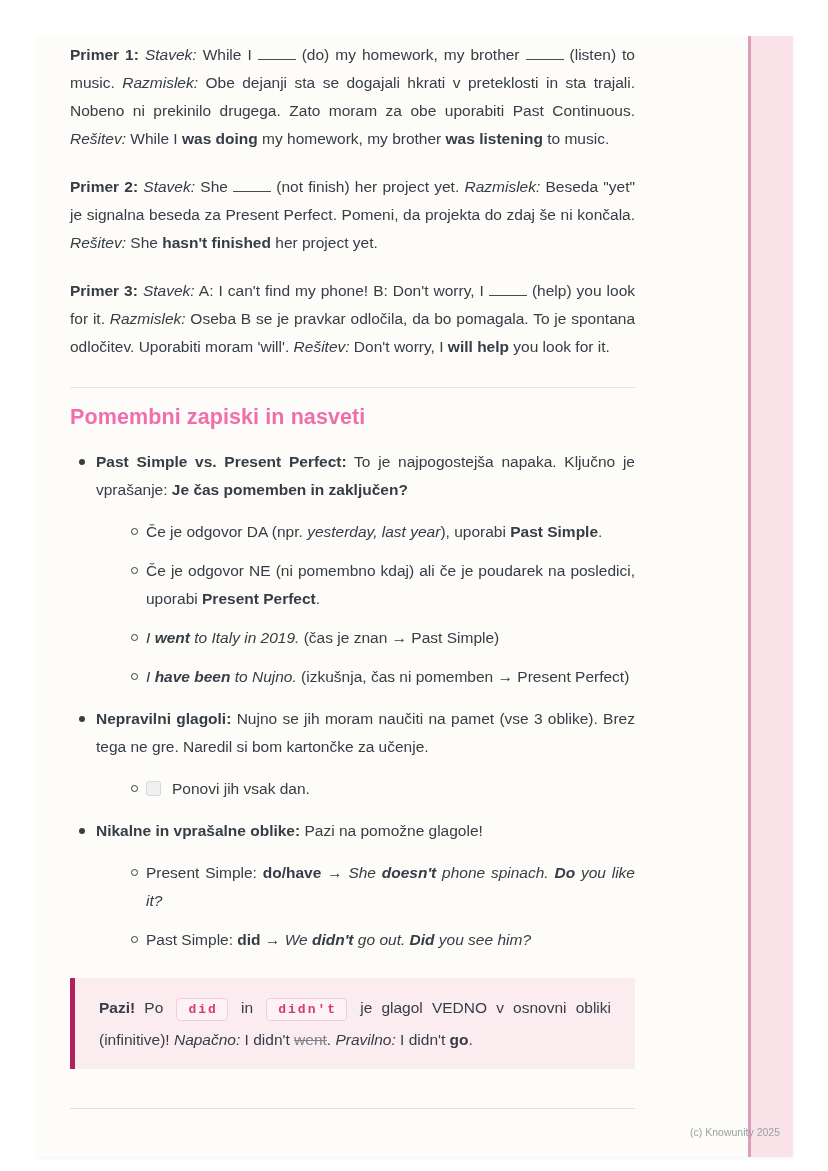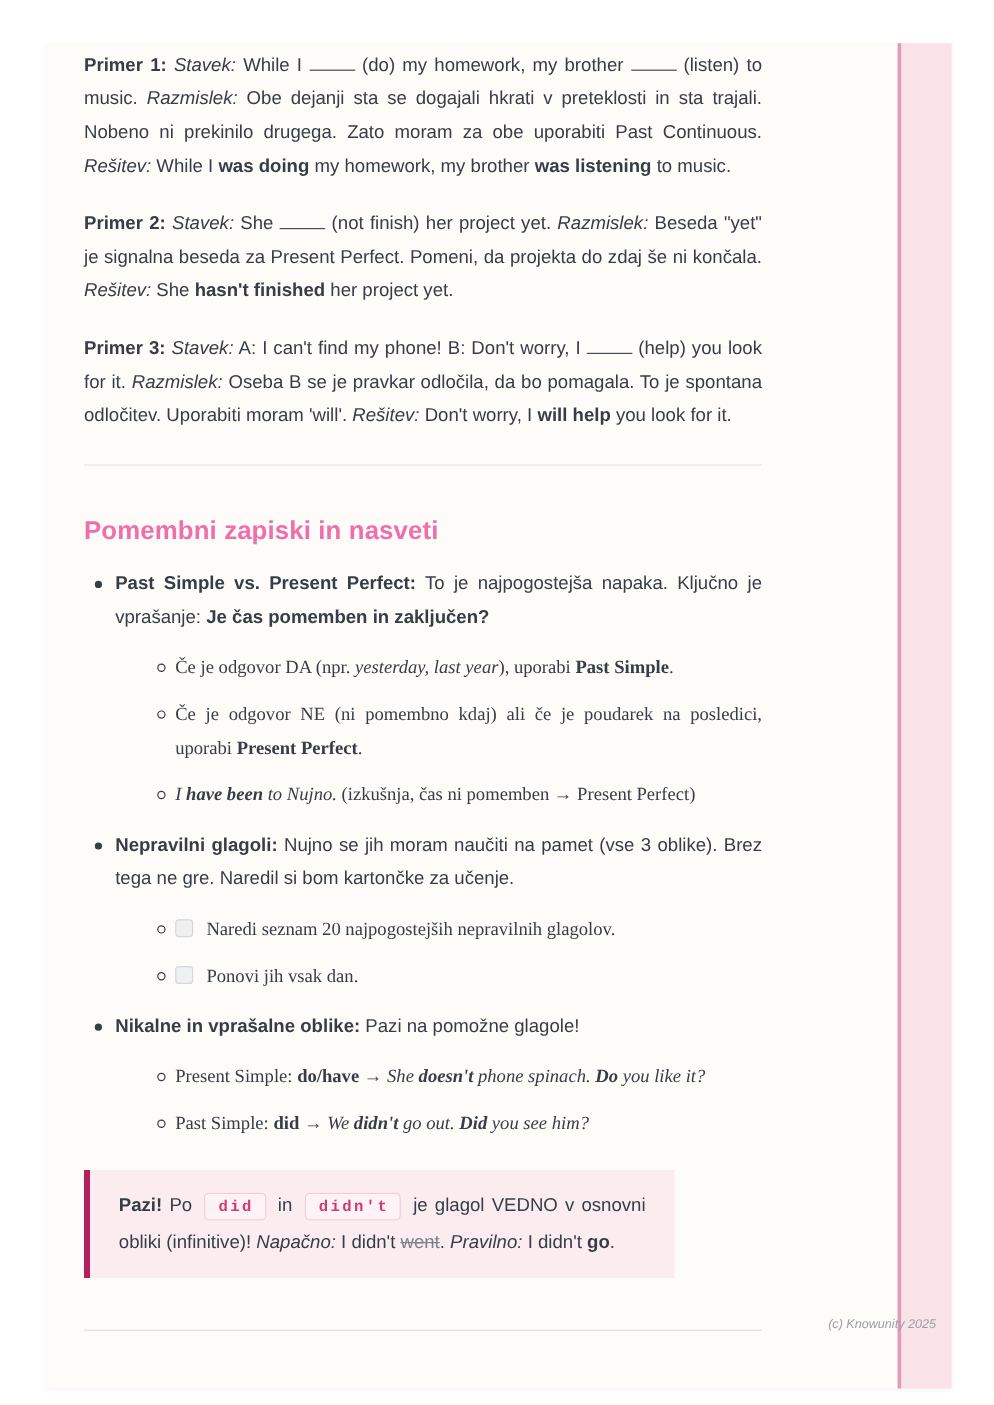--- a/index.html
+++ b/index.html
@@ -39,21 +39,21 @@
   }
   .divider {
     border: none;
     border-top: 1px solid #e6e5e2;
     margin: 26px 0 0 0;
   }
   .notes-heading {
     color: #f06eab;
     font-size: 21.5px;
     font-weight: 700;
-    margin-top: 42px;
+    margin-top: 17px;
     margin-bottom: 18px;
     letter-spacing: 0.1px;
   }
   ul { list-style: none; }
   .lvl1 > li {
     position: relative;
     padding-left: 26px;
     font-size: 15.5px;
     line-height: 28px;
     text-align: justify;
@@ -68,21 +68,20 @@
     background: #363d47;
   }
   .lvl2 { margin-left: 35px; margin-top: 14px; }
   .lvl2 > li {
     position: relative;
     padding-left: 15px;
     font-size: 15.5px;
     line-height: 28px;
     text-align: justify;
     margin-bottom: 11px;
-    font-family: Liberation Serif, serif;
   }
   .lvl2 > li::before {
     content: "";
     position: absolute;
     left: 0px; top: 10px;
     width: 5px; height: 5px;
     border: 1.5px solid #363d47;
     border-radius: 50%;
     background: transparent;
   }
@@ -90,21 +89,21 @@
     display: inline-block;
     width: 15px; height: 15px;
     background: #eef0f2;
     border: 1px solid #d4d9de;
     border-radius: 3px;
     margin-right: 11px;
     vertical-align: -2px;
   }
   .callout {
     margin-top: 24px;
-    width: 492px;
+    width: 565px;
     background: #fbecf0;
     border-left: 5px solid #b2215d;
     border-radius: 0;
     padding: 15px 24px 14px 24px;
     font-size: 15.5px;
     line-height: 30px;
     text-align: justify;
   }
   
   .r-n {}
@@ -133,26 +132,25 @@
   }
   .divider-bottom {
     position: absolute;
     left: 32px; top: 1072px;
     width: 565px;
     border: none;
     border-top: 1px solid #e2dfdc;
   }
   .copyright {
     position: absolute;
-    top: 1062px;
+    top: 1090px;
     right: 13px;
     font-size: 10.5px;
     color: #9aa0a6;
     z-index: 2;
-    font-style: italic;
   }
 </style>
 </head>
 <body>
 
 <div class="page-card">
 
   <div class="content">
 
     <p class="para"><span class="r-b">Primer 1:</span><span class="r-n"> </span><span class="r-i">Stavek:</span><span class="r-n"> While I </span><span class="r-blank"></span><span class="r-n"> (do) my homework, my brother </span><span class="r-blank"></span><span class="r-n"> (listen) to music. </span><span class="r-i">Razmislek:</span><span class="r-n"> Obe dejanji sta se dogajali hkrati v preteklosti in sta trajali. Nobeno ni prekinilo drugega. Zato moram za obe uporabiti Past Continuous. </span><span class="r-i">Rešitev:</span><span class="r-n"> While I </span><span class="r-b">was doing</span><span class="r-n"> my homework, my brother </span><span class="r-b">was listening</span><span class="r-n"> to music.</span></p>
@@ -163,30 +161,28 @@
 
     <h2 class="notes-heading">Pomembni zapiski in nasveti</h2>
 
     <ul class="lvl1">
 
       <li>
         <span><span class="r-b">Past Simple vs. Present Perfect:</span><span class="r-n"> To je najpogostejša napaka. Ključno je vprašanje: </span><span class="r-b">Je čas pomemben in zaključen?</span></span>
         <ul class="lvl2">
           <li><span class="r-n">Če je odgovor DA (npr. </span><span class="r-i">yesterday, last year</span><span class="r-n">), uporabi </span><span class="r-b">Past Simple</span><span class="r-n">.</span></li>
           <li><span class="r-n">Če je odgovor NE (ni pomembno kdaj) ali če je poudarek na posledici, uporabi </span><span class="r-b">Present Perfect</span><span class="r-n">.</span></li>
+          <li><span class="r-i">I </span><span class="r-bi">went</span><span class="r-i"> to Italy in 2019.</span><span class="r-n"> (čas je znan → Past Simple)</span></li>
           <li><span class="r-i">I </span><span class="r-bi">have been</span><span class="r-i"> to Nujno.</span><span class="r-n"> (izkušnja, čas ni pomemben → Present Perfect)</span></li>
         </ul>
       </li>
 
       <li>
         <span><span class="r-b">Nepravilni glagoli:</span><span class="r-n"> Nujno se jih moram naučiti na pamet (vse 3 oblike). Brez tega ne gre. Naredil si bom kartončke za učenje.</span></span>
         <ul class="lvl2">
-          <li>
-            <span class="checkbox"></span><span><span class="r-n">Naredi seznam 20 najpogostejših nepravilnih glagolov.</span></span>
-          </li>
           <li>
             <span class="checkbox"></span><span><span class="r-n">Ponovi jih vsak dan.</span></span>
           </li>
         </ul>
       </li>
 
       <li>
         <span><span class="r-b">Nikalne in vprašalne oblike:</span><span class="r-n"> Pazi na pomožne glagole!</span></span>
         <ul class="lvl2">
           <li><span class="r-n">Present Simple: </span><span class="r-b">do/have</span><span class="r-n"> → </span><span class="r-i">She </span><span class="r-bi">doesn't</span><span class="r-i"> phone spinach. </span><span class="r-bi">Do</span><span class="r-i"> you like it?</span></li>

